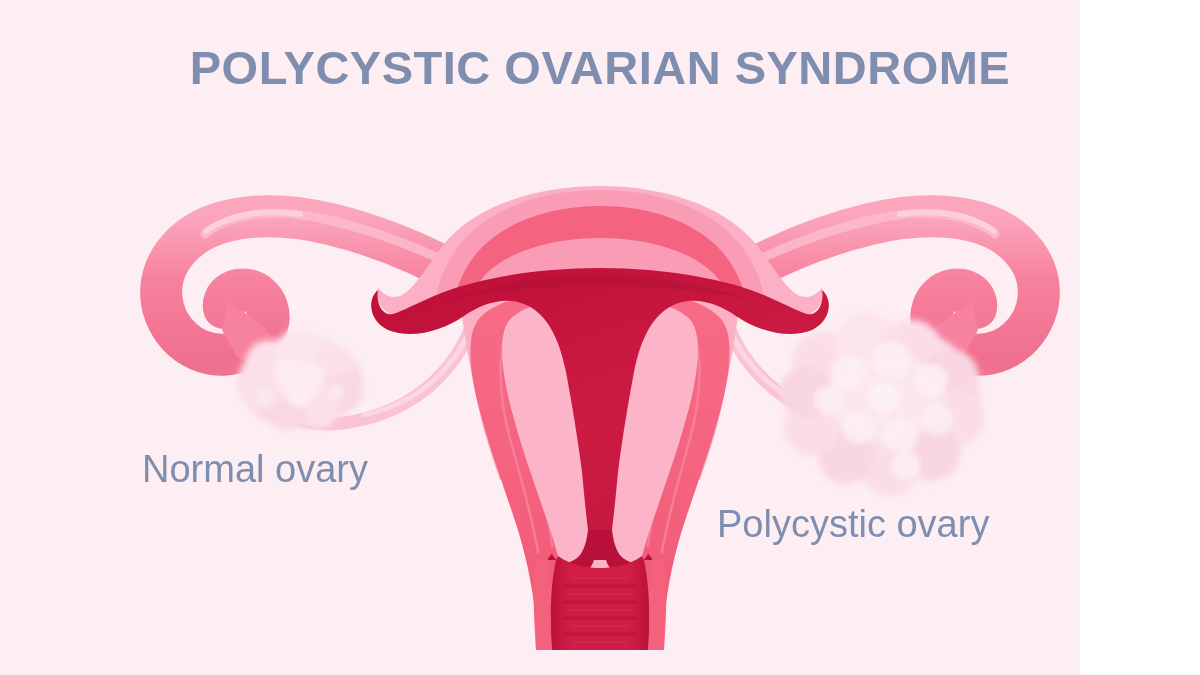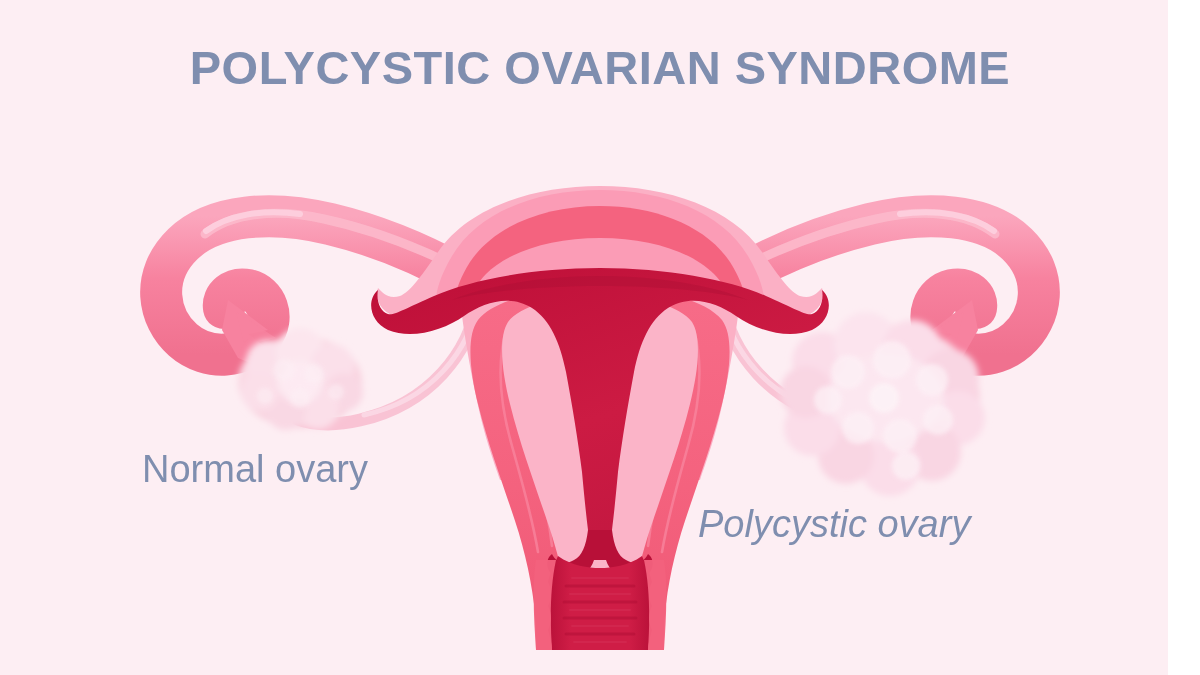--- a/index.html
+++ b/index.html
@@ -7,21 +7,21 @@
     padding: 0;
   }
   body {
     width: 1200px;
     height: 675px;
     overflow: hidden;
     font-family: "Liberation Sans", sans-serif;
   }
   #poster {
     position: relative;
-    width: 1168px;
+    width: 1080px;
     height: 675px;
     background: #fdeef3;
   }
   #title {
     position: absolute;
     top: 40px;
     left: 0;
     width: 1200px;
     text-align: center;
     font-family: "Liberation Sans", sans-serif;
@@ -41,21 +41,21 @@
   .label {
     position: absolute;
     font-family: "Liberation Sans", sans-serif;
     font-size: 38px;
     font-weight: normal;
     color: #7f8eaf;
     white-space: nowrap;
     text-align: right;
   }
   #label-normal { left: 142px; top: 448px; }
-  #label-pcos   { left: 698px; top: 503px; font-style: italic; }
+  #label-pcos   { left: 717px; top: 503px; }
 </style>
 </head>
 <body>
 
 <div id="poster">
 
   <div id="title">POLYCYSTIC OVARIAN SYNDROME</div>
 
   <svg id="figure" viewBox="0 0 1200 675">
     <defs>

